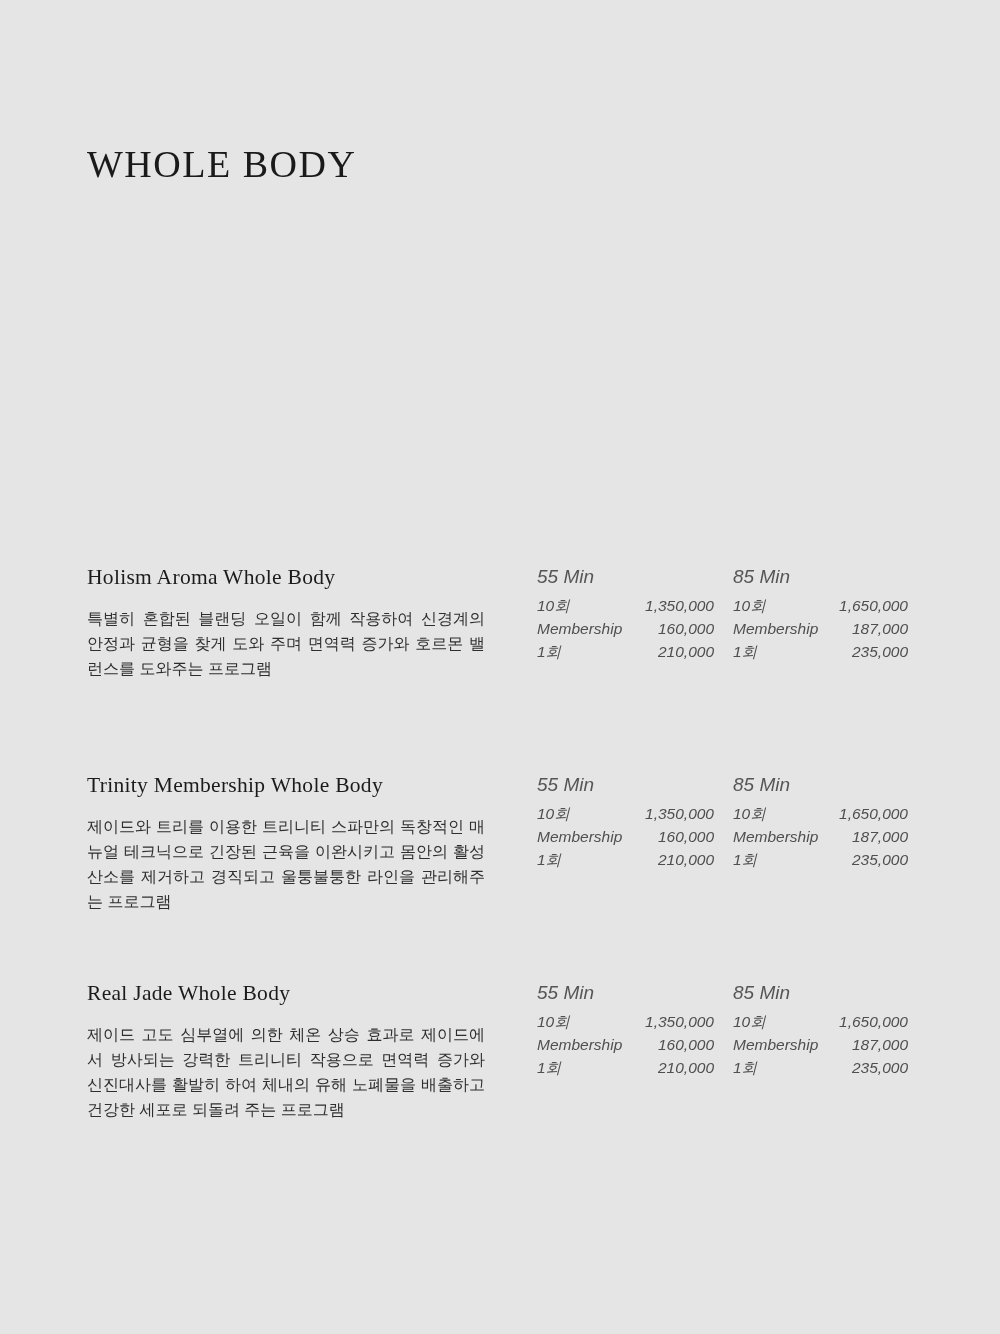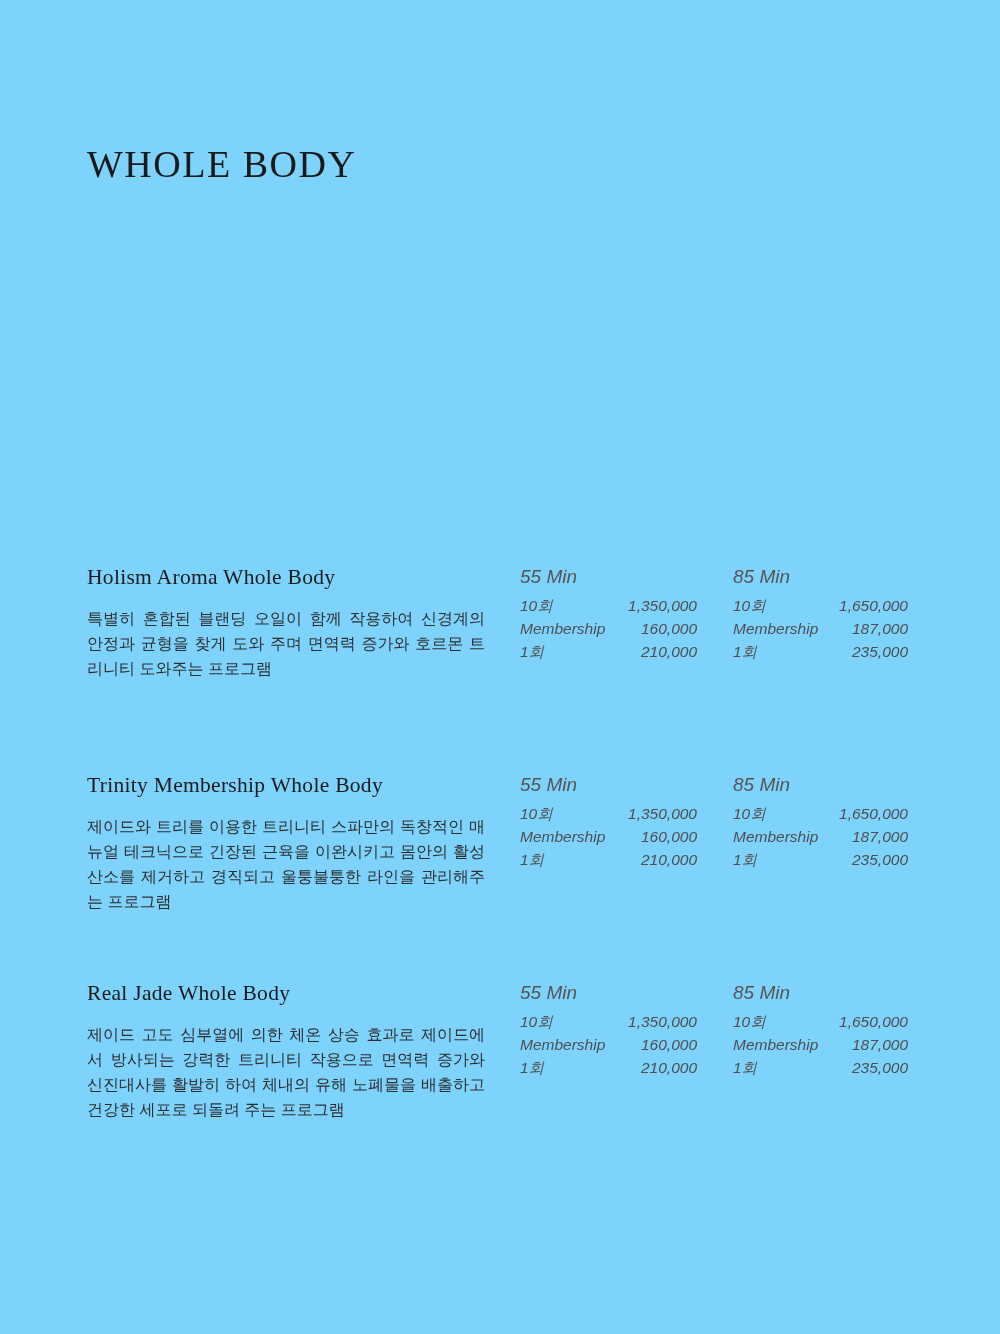--- a/index.html
+++ b/index.html
@@ -10,21 +10,21 @@
   body {
     width: 1000px;
     height: 1334px;
     position: relative;
     font-family: "Liberation Sans", sans-serif;
     -webkit-font-smoothing: antialiased;
   }
   .page {
     position: absolute;
     inset: 0;
-    background: #7dd3fc;
+    background: #e5e5e5;
     overflow: hidden;
   }
   .page-title {
     position: absolute;
     left: 87px;
     top: 143px;
     margin: 0;
     font-family: "Liberation Serif", "DejaVu Serif", serif;
     font-weight: 400;
     font-size: 38px;
@@ -53,21 +53,21 @@
     width: 398px;
     font-size: 16px;
     line-height: 25px;
     text-align: justify;
     color: #2e2e2e;
   }
   .price-col {
     position: absolute;
     top: 0;
   }
-  .price-col.col-0 { left: 433px; width: 177px; }
+  .price-col.col-0 { left: 450px; width: 177px; }
   .price-col.col-1 { left: 646px; width: 175px; }
   .duration {
     font-style: italic;
     font-weight: 300;
     font-size: 19px;
     line-height: 24px;
     color: #555555;
     white-space: nowrap;
   }
   .price-rows {
@@ -88,21 +88,21 @@
 </style>
 </head>
 <body>
 
 <div class="page">
 
   <h1 class="page-title">WHOLE BODY</h1>
 
   <section class="service" style="top:565px">
     <h2 class="service-name">Holism Aroma Whole Body</h2>
-    <p class="service-desc">특별히 혼합된 블랜딩 오일이 함께 작용하여 신경계의 안정과 균형을 찾게 도와 주며 면역력 증가와 호르몬 트리니티 도와주는 프로그램</p>
+    <p class="service-desc">특별히 혼합된 블랜딩 오일이 함께 작용하여 신경계의 안정과 균형을 찾게 도와 주며 면역력 증가와 호르몬 밸런스를 도와주는 프로그램</p>
     <div class="price-col col-0">
       <div class="duration">55 Min</div>
       <div class="price-rows">
         <div class="price-row">
           <span class="price-label">10회</span>
           <span class="price-value">1,350,000</span>
         </div>
         <div class="price-row">
           <span class="price-label">Membership</span>
           <span class="price-value">160,000</span>

